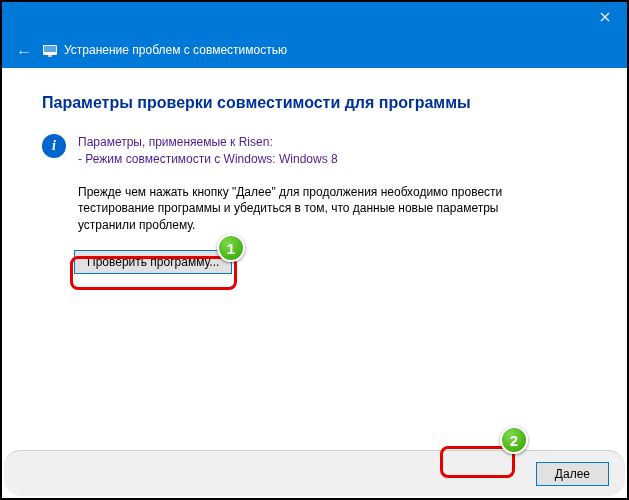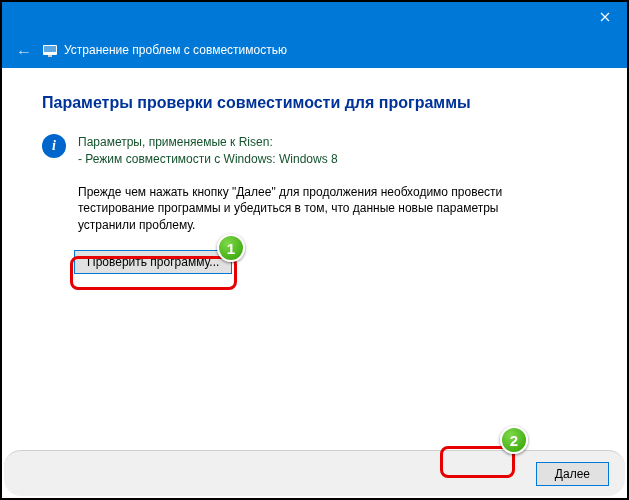--- a/index.html
+++ b/index.html
@@ -79,21 +79,21 @@
     display: flex;
     align-items: center;
     justify-content: center;
     font-size: 14px;
     font-weight: bold;
     font-style: italic;
     font-family: Georgia, serif;
     flex-shrink: 0;
   }
   .info-text {
-    color: #14532d;
+    color: #4c1d95;
     font-size: 12px;
     line-height: 1.4;
   }
   .instruction {
     color: #000;
     font-size: 12px;
     line-height: 1.4;
     margin-left: 36px;
     max-width: 430px;
     margin-bottom: 16px;

